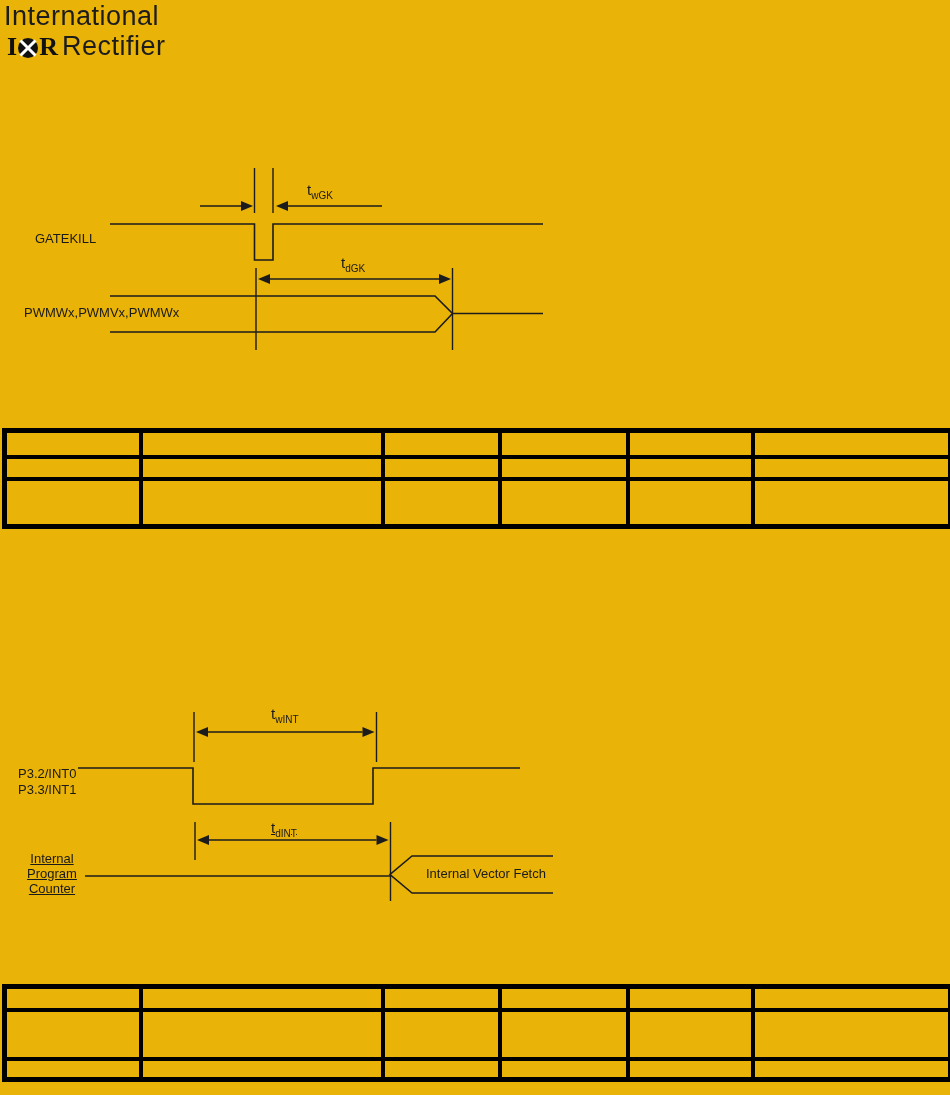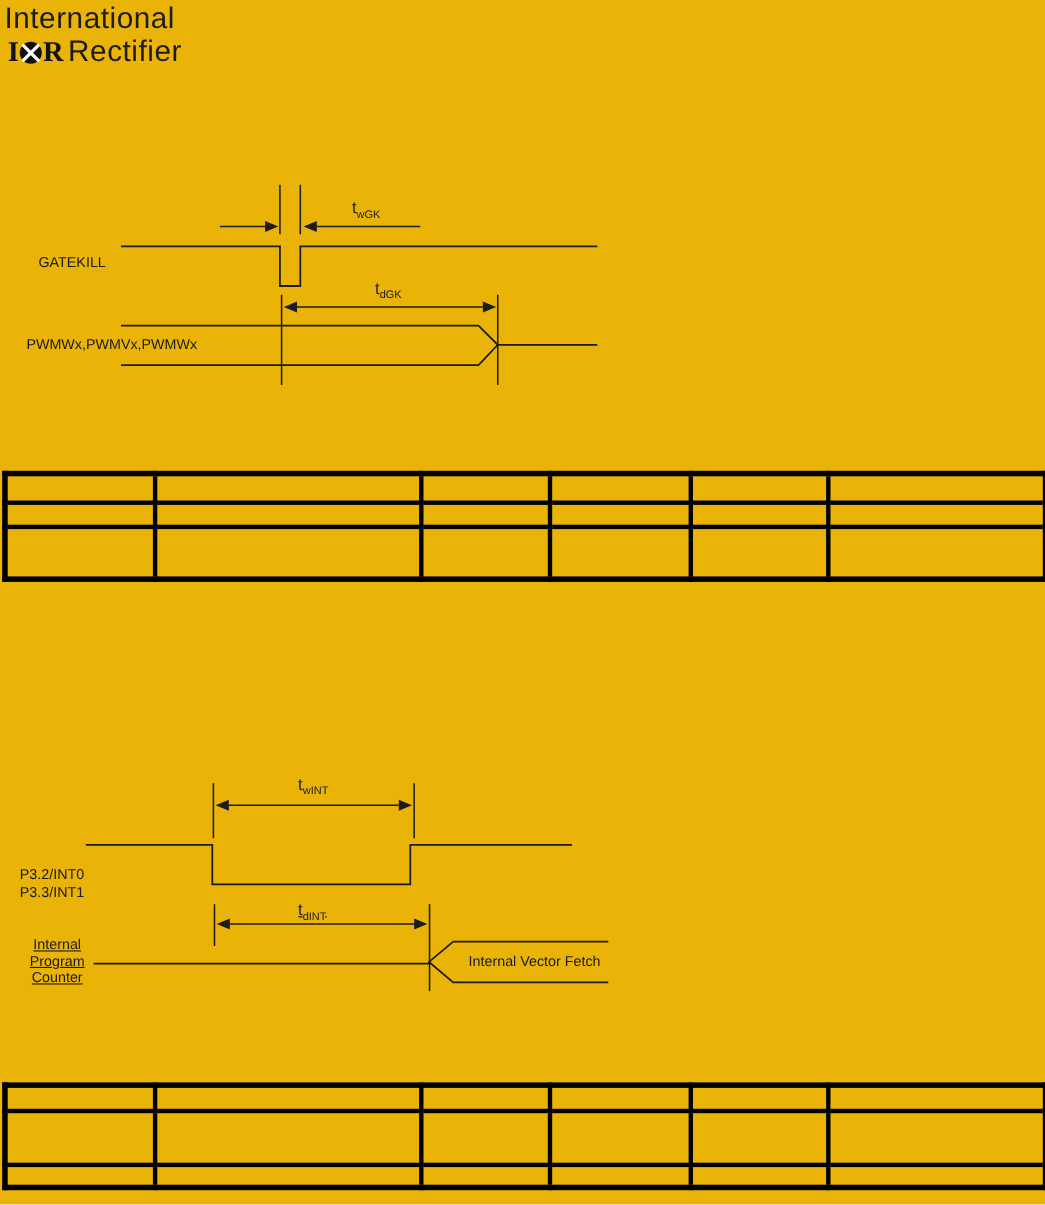--- a/index.html
+++ b/index.html
@@ -84,21 +84,21 @@
       <polygon class="ah" points="451,129 439,124 439,134"></polygon>
     </g>
     <g>
       <path class="sig" d="M110 146 H435 L452.5 163.5 L435 182 H110"></path>
       <path class="sig" d="M452.5 163.5 H543"></path>
     </g>
   </svg>
 
   <div class="dlabel" style="left:35px;top:231px;">GATEKILL</div>
 
-  <div class="tlabel" style="left:320px;top:181px;text-align:center;"><span>t</span><sub>wGK</sub></div>
+  <div class="tlabel" style="left:307px;top:181px;text-align:center;"><span>t</span><sub>wGK</sub></div>
 
   <div class="tlabel" style="left:341px;top:254px;"><span>t</span><sub>dGK</sub></div>
 
   <div class="dlabel" style="left:24px;top:305px;">PWMWx,PWMVx,PWMWx</div>
 
   <table id="table1" class="spec">
     <colgroup>
       <col style="width:136px">
         <col style="width:242px">
         <col style="width:117px">
@@ -155,21 +155,21 @@
       <polygon class="ah" points="197,140 209,135 209,145"></polygon>
       <path class="thin" d="M209 140 H376.5"></path>
       <polygon class="ah" points="388.5,140 376.5,135 376.5,145"></polygon>
     </g>
     <g>
       <path class="sig" d="M85 176 H390"></path>
       <path class="sig" d="M553 156 H412 L390 174.5 L412 193 H553"></path>
     </g>
   </svg>
 
-  <div class="dlabel" style="left:18px;top:766px;line-height:16px;margin-top:21px;">
+  <div class="dlabel" style="left:18px;top:766px;line-height:16px;">
     <div>P3.2/INT0</div>
     <div>P3.3/INT1</div>
   </div>
 
   <div class="tlabel" style="left:271px;top:705px;"><span>t</span><sub>wINT</sub></div>
 
   <div class="tlabel" style="left:271px;top:819px;text-decoration:underline;"><span>t</span><sub>dINT</sub></div>
 
   <div class="dlabel multiline" style="left:14px;top:851px;width:76px;text-align:center;line-height:15px;text-decoration:underline;">
     <div>Internal</div>

